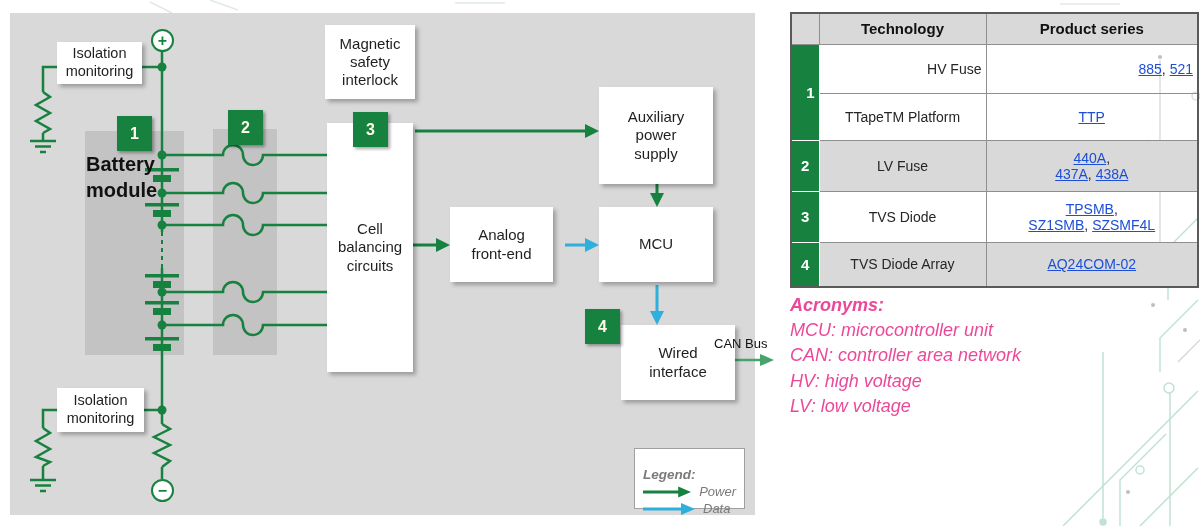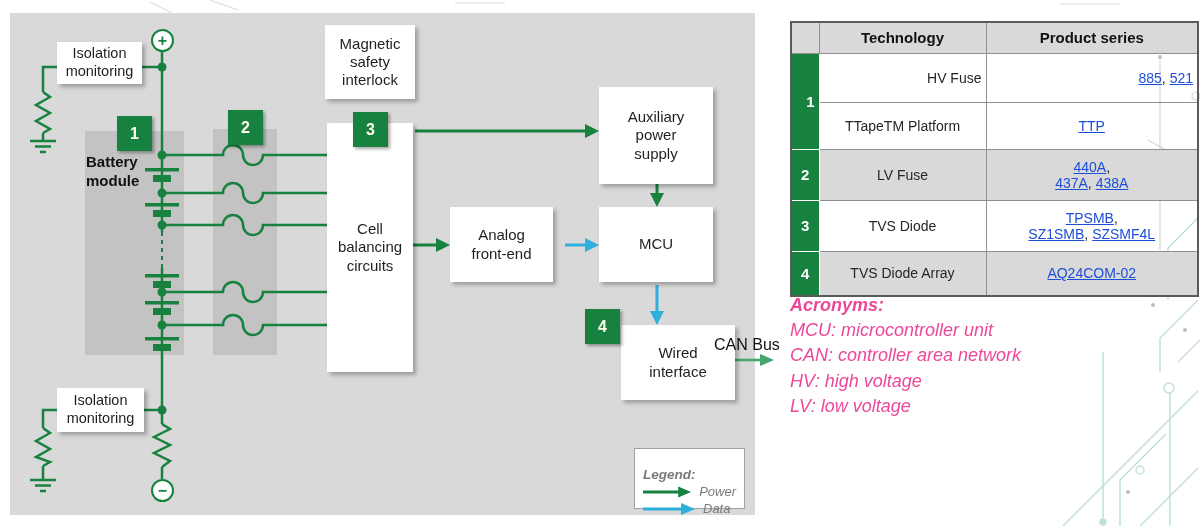--- a/index.html
+++ b/index.html
@@ -58,39 +58,39 @@
     border:2px solid #17813f; border-radius:50%; background:#ffffff;
     color:#17813f; font-size:16px; font-weight:bold;
     display:flex; align-items:center; justify-content:center; line-height:1;
   }
   .terminal-plus  { left:151px; top:29px; }
   .terminal-minus { left:151px; top:479px; }
 
   
   .battery-label {
     position:absolute; left:86px; top:152px; z-index:5;
-    font-size:15px; font-weight:bold; color:#111111; white-space:pre-line; line-height:1.28;
+    font-size:20px; font-weight:bold; color:#111111; white-space:pre-line; line-height:1.28;
   }
   .canbus-label {
     position:absolute; left:714px; top:336px; z-index:5;
-    font-size:16px; color:#111111;
+    font-size:13px; color:#111111;
   }
 
   
   .legend {
     position:absolute; left:634px; top:448px; width:111px; height:61px; z-index:4;
     background:#ffffff; border:1px solid #a0a0a0; padding:18px 8px;
   }
   .legend-title { font-size:13.5px; font-weight:bold; font-style:italic; color:#7a7a7a; }
   .legend-row { display:flex; align-items:center; gap:8px; margin-top:2px; }
   .legend-row .lbl { font-size:13px; font-style:italic; color:#7a7a7a; }
 
   
   .tbl {
-    position:absolute; left:790px; top:21px; width:407px; z-index:4;
+    position:absolute; left:790px; top:12px; width:407px; z-index:4;
     border-collapse:collapse; table-layout:fixed;
     font-size:14px; color:#262626;
     border:2px solid #5a5a5a;
   }
   .tbl th, .tbl td { border:1px solid #8f8f8f; text-align:center; vertical-align:middle; padding:2px 4px; }
   .tbl th { background:#d9d9d9; font-size:15px; font-weight:bold; color:#111; height:31px; }
   .tbl .corner { background:#d9d9d9; }
   .tbl .num {
     background:#17813f; color:#ffffff; font-weight:bold; font-size:15px;
     width:28px; border-color:#ffffff;

